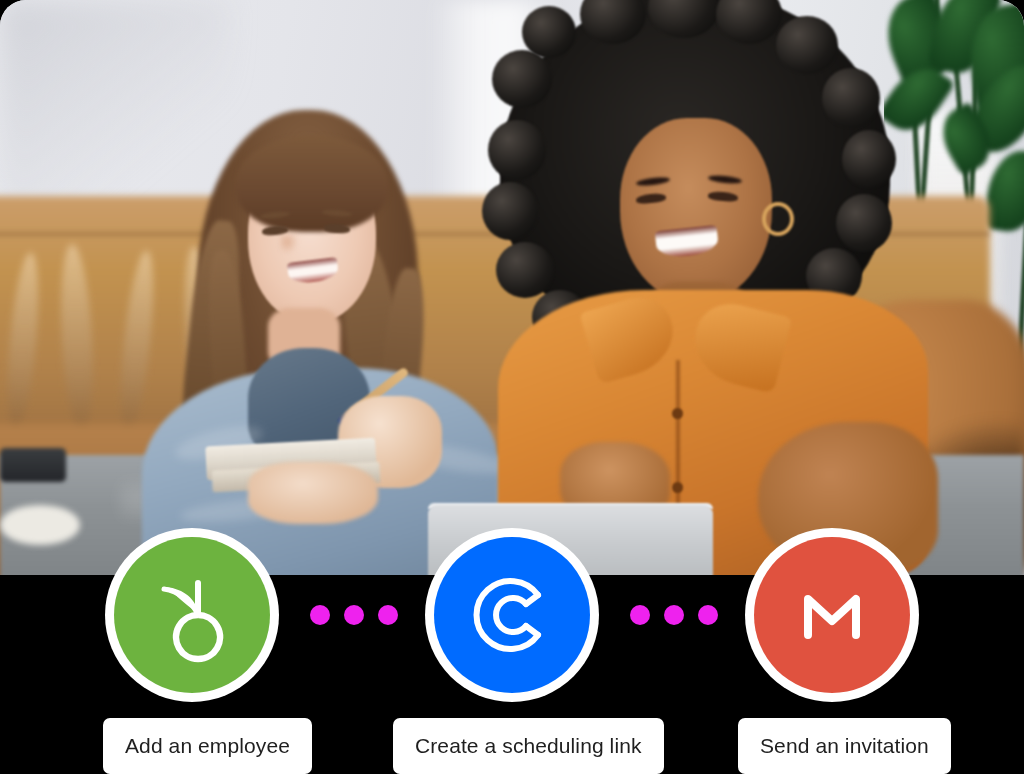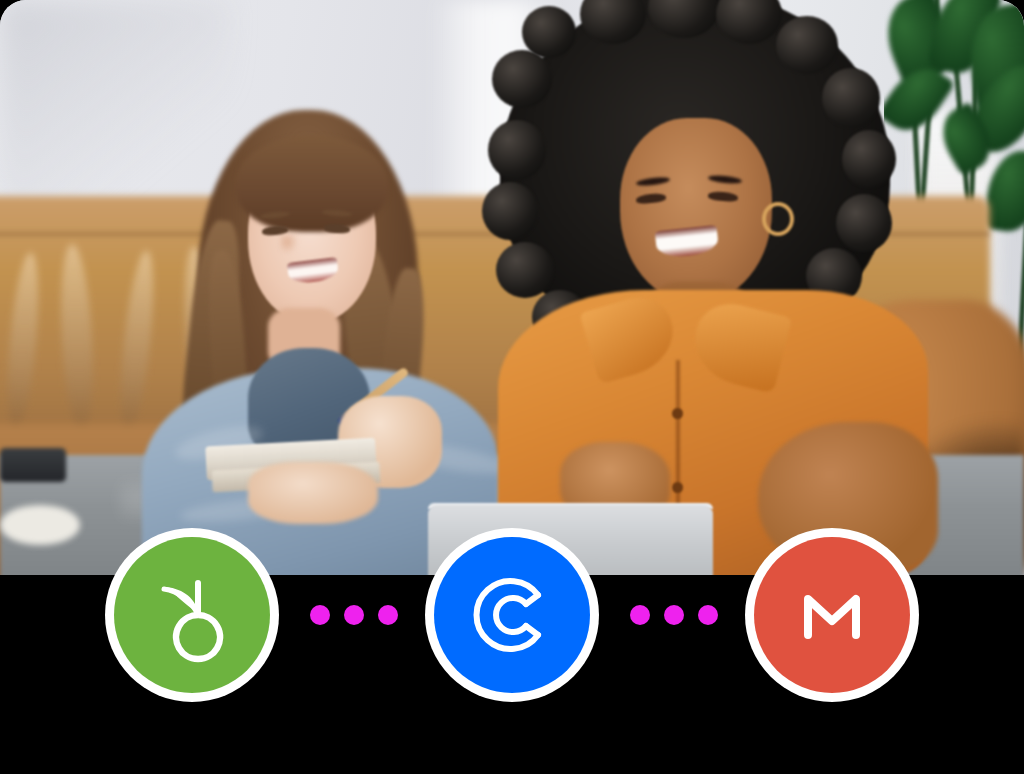--- a/index.html
+++ b/index.html
@@ -642,14 +642,19 @@
 
     <div class="node" id="node-gmail">
       <div class="disc" id="disc-gmail" style="background: rgb(224, 82, 63);">
         <svg width="104" height="104" viewBox="0 0 104 104" aria-hidden="true">
           <path d="M28 72 L28 36 L52 58 L76 36 L76 72" stroke="#ffffff" stroke-width="8" fill="none" stroke-linecap="round" stroke-linejoin="round"></path>
         </svg>
       </div>
     </div>
   </div>
 
+  <div class="labels">
+    <div class="pill" id="pill-1">Add an employee</div>
+    <div class="pill" id="pill-2">Create a scheduling link</div>
+    <div class="pill" id="pill-3">Send an invitation</div>
+  </div>
 
 </div>
 
 </body></html>

